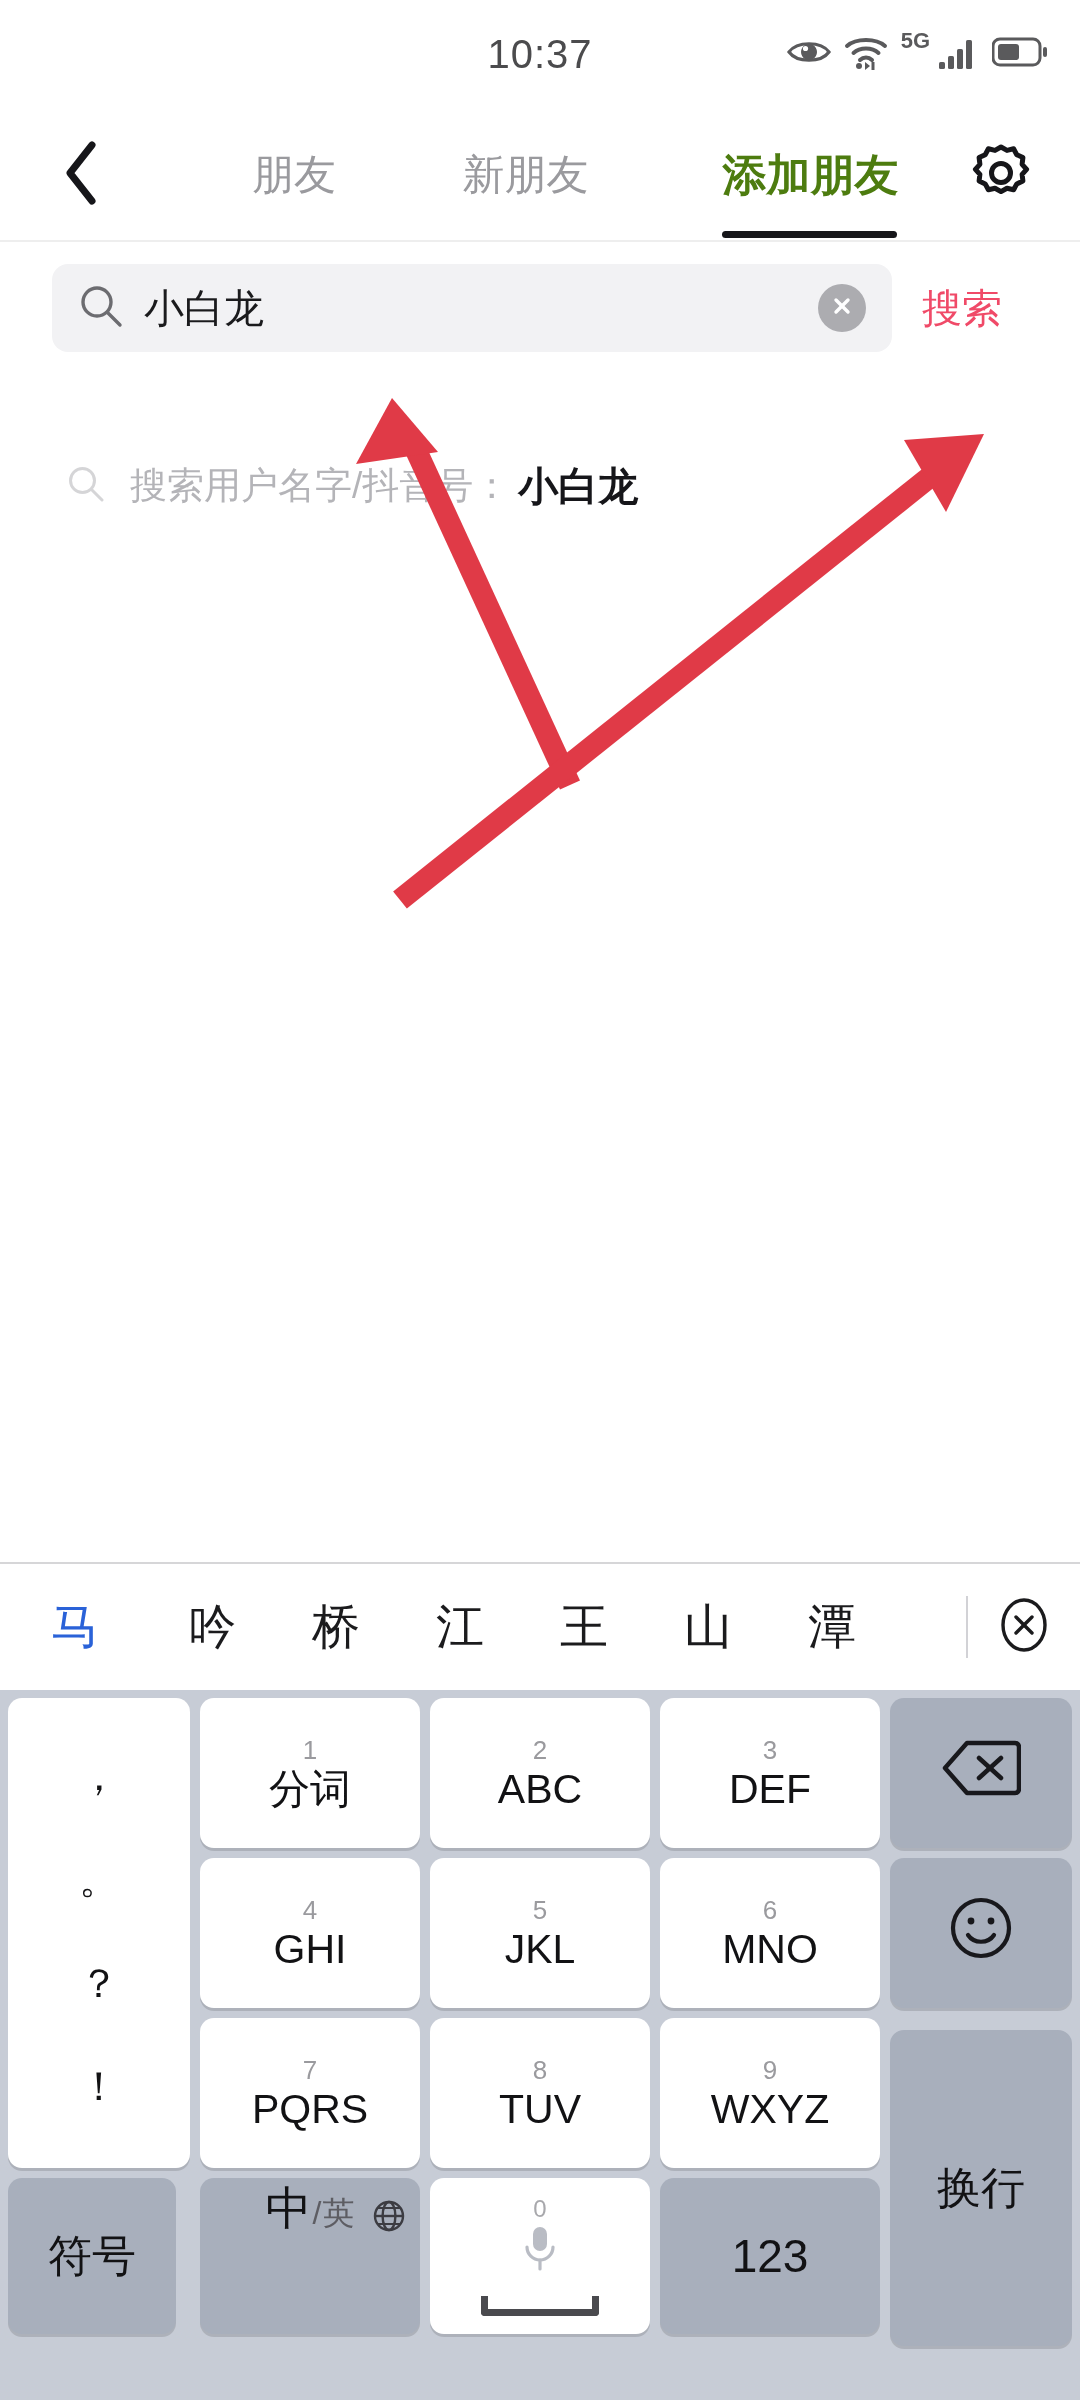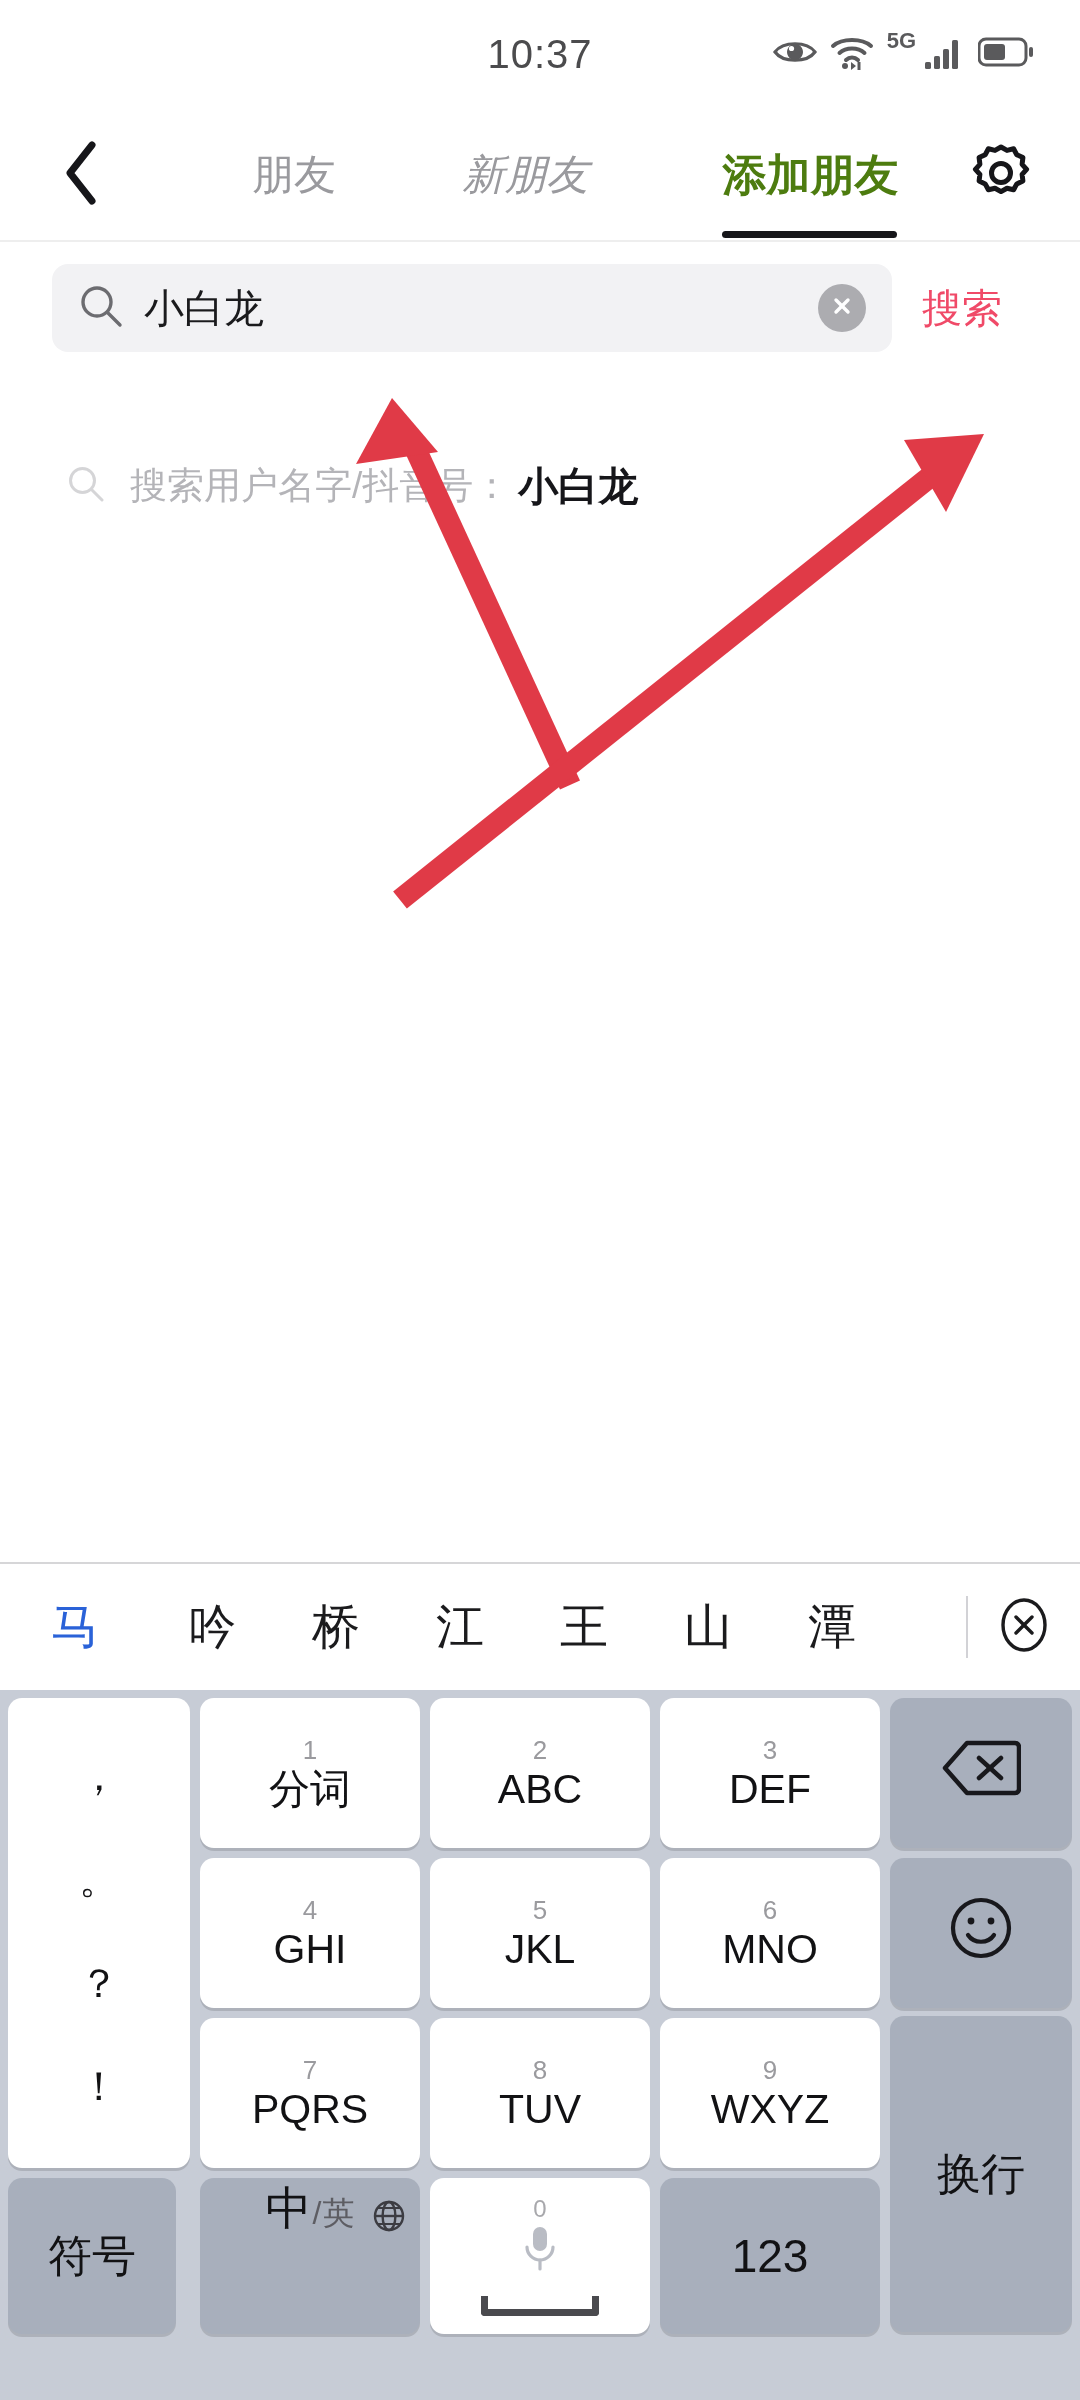--- a/index.html
+++ b/index.html
@@ -21,21 +21,21 @@
     width: 1080px; height: 108px;
     display: flex; align-items: center;
   }
   #status-time {
     position: absolute; left: 0; right: 0; top: 0;
     height: 108px; line-height: 108px;
     text-align: center;
     font-size: 40px; color: #4b4b4d; letter-spacing: 1px;
   }
   #status-icons {
-    position: absolute; right: 46px; top: 0; height: 108px;
+    position: absolute; right: 32px; top: 0; height: 108px;
     display: flex; align-items: center; gap: 12px;
   }
   .sicon { display: block; }
   .fiveg {
     font-size: 22px; color: #5a5a5c; font-weight: 600;
     position: relative; top: -13px; margin-right: -4px;
   }
 
   
   #navbar {
@@ -47,21 +47,21 @@
     position: absolute; left: 34px; top: 0; height: 134px;
     width: 96px; display: flex; align-items: center; justify-content: center;
   }
   .tab {
     position: absolute; top: 0; height: 134px;
     display: flex; align-items: center; justify-content: center;
     font-size: 42px; color: #9a9a9e;
   }
   .tab.active { color: #4d7c0f; font-weight: 700; font-size: 44px; }
   #tab-0 { left: 214px; width: 160px; }
-  #tab-1 { left: 418px; width: 215px; font-style: italic; }
+  #tab-1 { left: 418px; width: 215px; }
   #tab-2 { left: 678px; width: 265px; }
   #tab-underline {
     position: absolute; left: 722px; bottom: 2px;
     width: 175px; height: 7px; border-radius: 4px; background: #16161a;
   }
   #settings-button {
     position: absolute; right: 24px; top: 0; height: 134px; width: 110px;
     display: flex; align-items: center; justify-content: center;
   }
 
@@ -162,21 +162,21 @@
   .krow1 { top: 6px; height: 150px; }
   .krow2 { top: 166px; height: 150px; }
   .krow3 { top: 326px; height: 150px; }
 
   .kc1 { left: 200px; width: 220px; }
   .kc2 { left: 430px; width: 220px; }
   .kc3 { left: 660px; width: 220px; }
 
   #key-back   { left: 890px; top: 6px;   width: 182px; height: 150px; }
   #key-emoji  { left: 890px; top: 166px; width: 182px; height: 150px; }
-  #key-enter  { left: 890px; top: 324px; width: 182px; height: 316px; font-size: 44px; }
+  #key-enter  { left: 890px; top: 338px; width: 182px; height: 316px; font-size: 44px; }
 
   #key-symbol { left: 8px;   top: 486px; width: 168px; height: 156px; font-size: 44px; }
   #key-lang   { left: 200px; top: 486px; width: 220px; height: 156px; position: absolute; }
   #key-space  { left: 430px; top: 486px; width: 220px; height: 156px; flex-direction: column; }
   #key-123    { left: 660px; top: 486px; width: 220px; height: 156px; font-size: 46px; }
 
   #key-lang .langwrap {
     display: flex; align-items: baseline; justify-content: center;
     width: 100%; height: 100%;
   }

